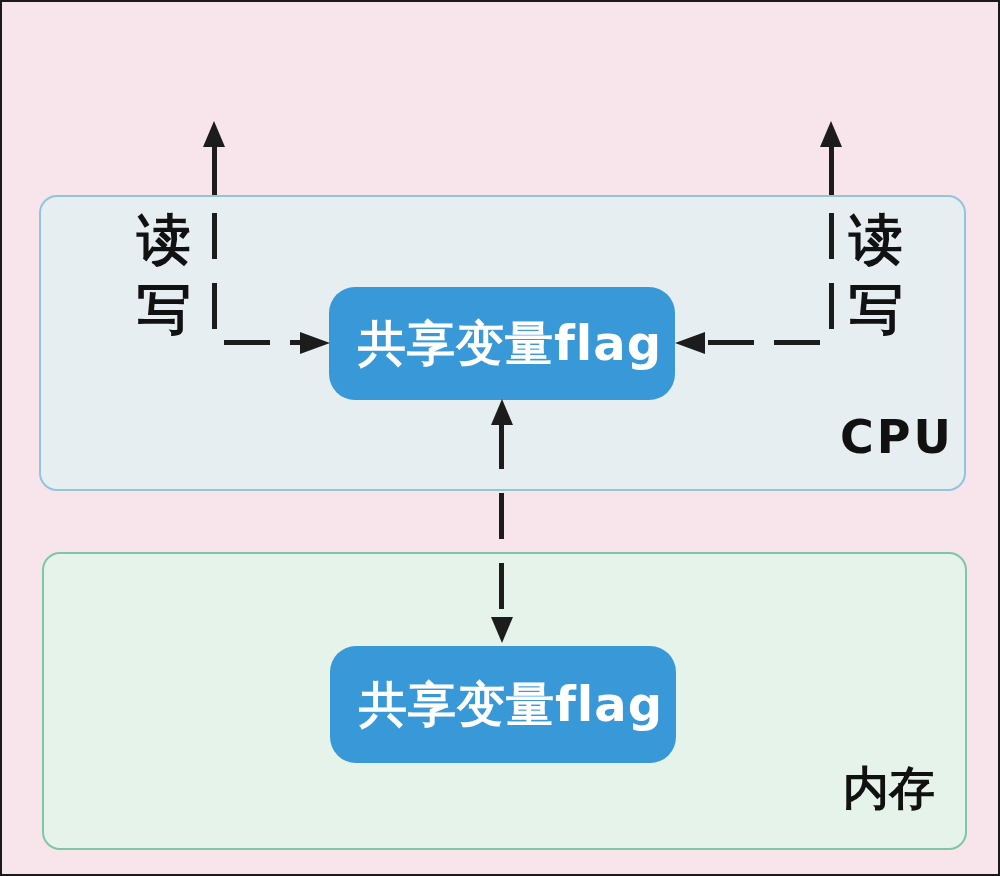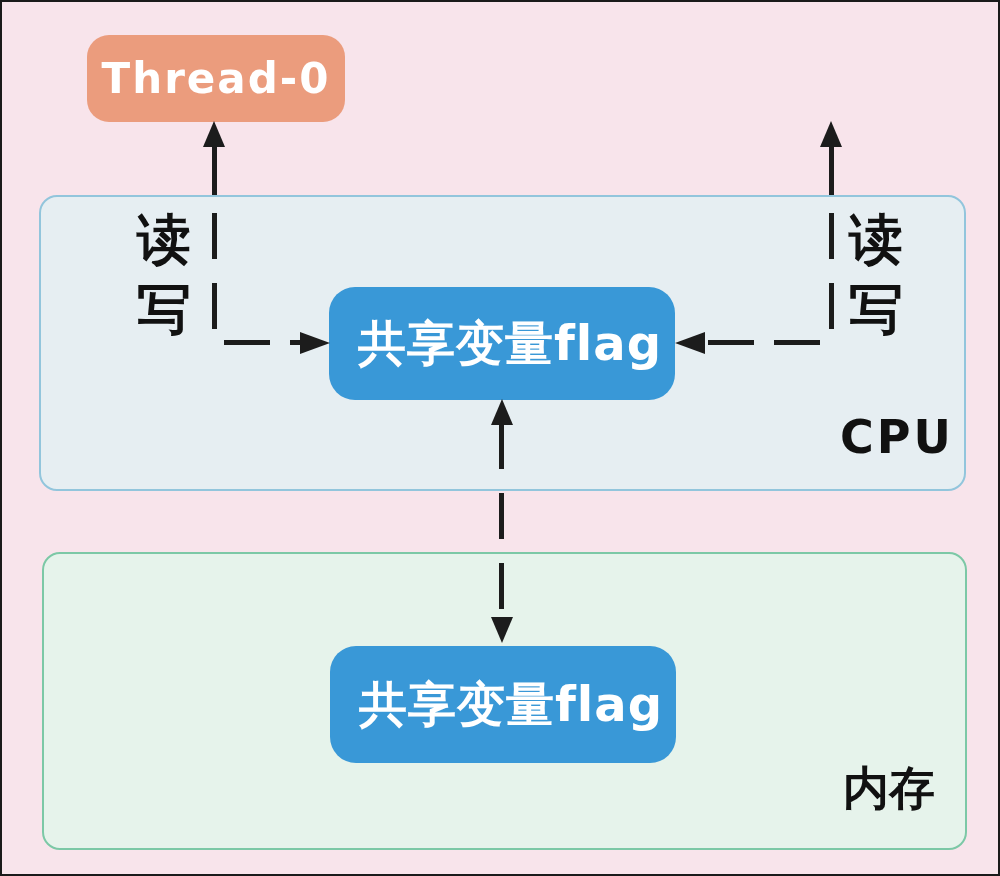--- a/index.html
+++ b/index.html
@@ -114,23 +114,20 @@
 </style>
 </head>
 <body>
 
 <div class="page">
 
   <div class="region cpu-region"></div>
 
   <div class="region memory-region"></div>
 
-  <div class="node thread-box thread0">
-    <span>Thread-0</span>
-  </div>
 
   <div class="node flag-box cpu-flag">
     <span>共享变量flag</span>
   </div>
   <div class="node flag-box memory-flag">
     <span>共享变量flag</span>
   </div>
 
   <div class="label memory-label">内存</div>
   <div class="label cpu-label">CPU</div>

